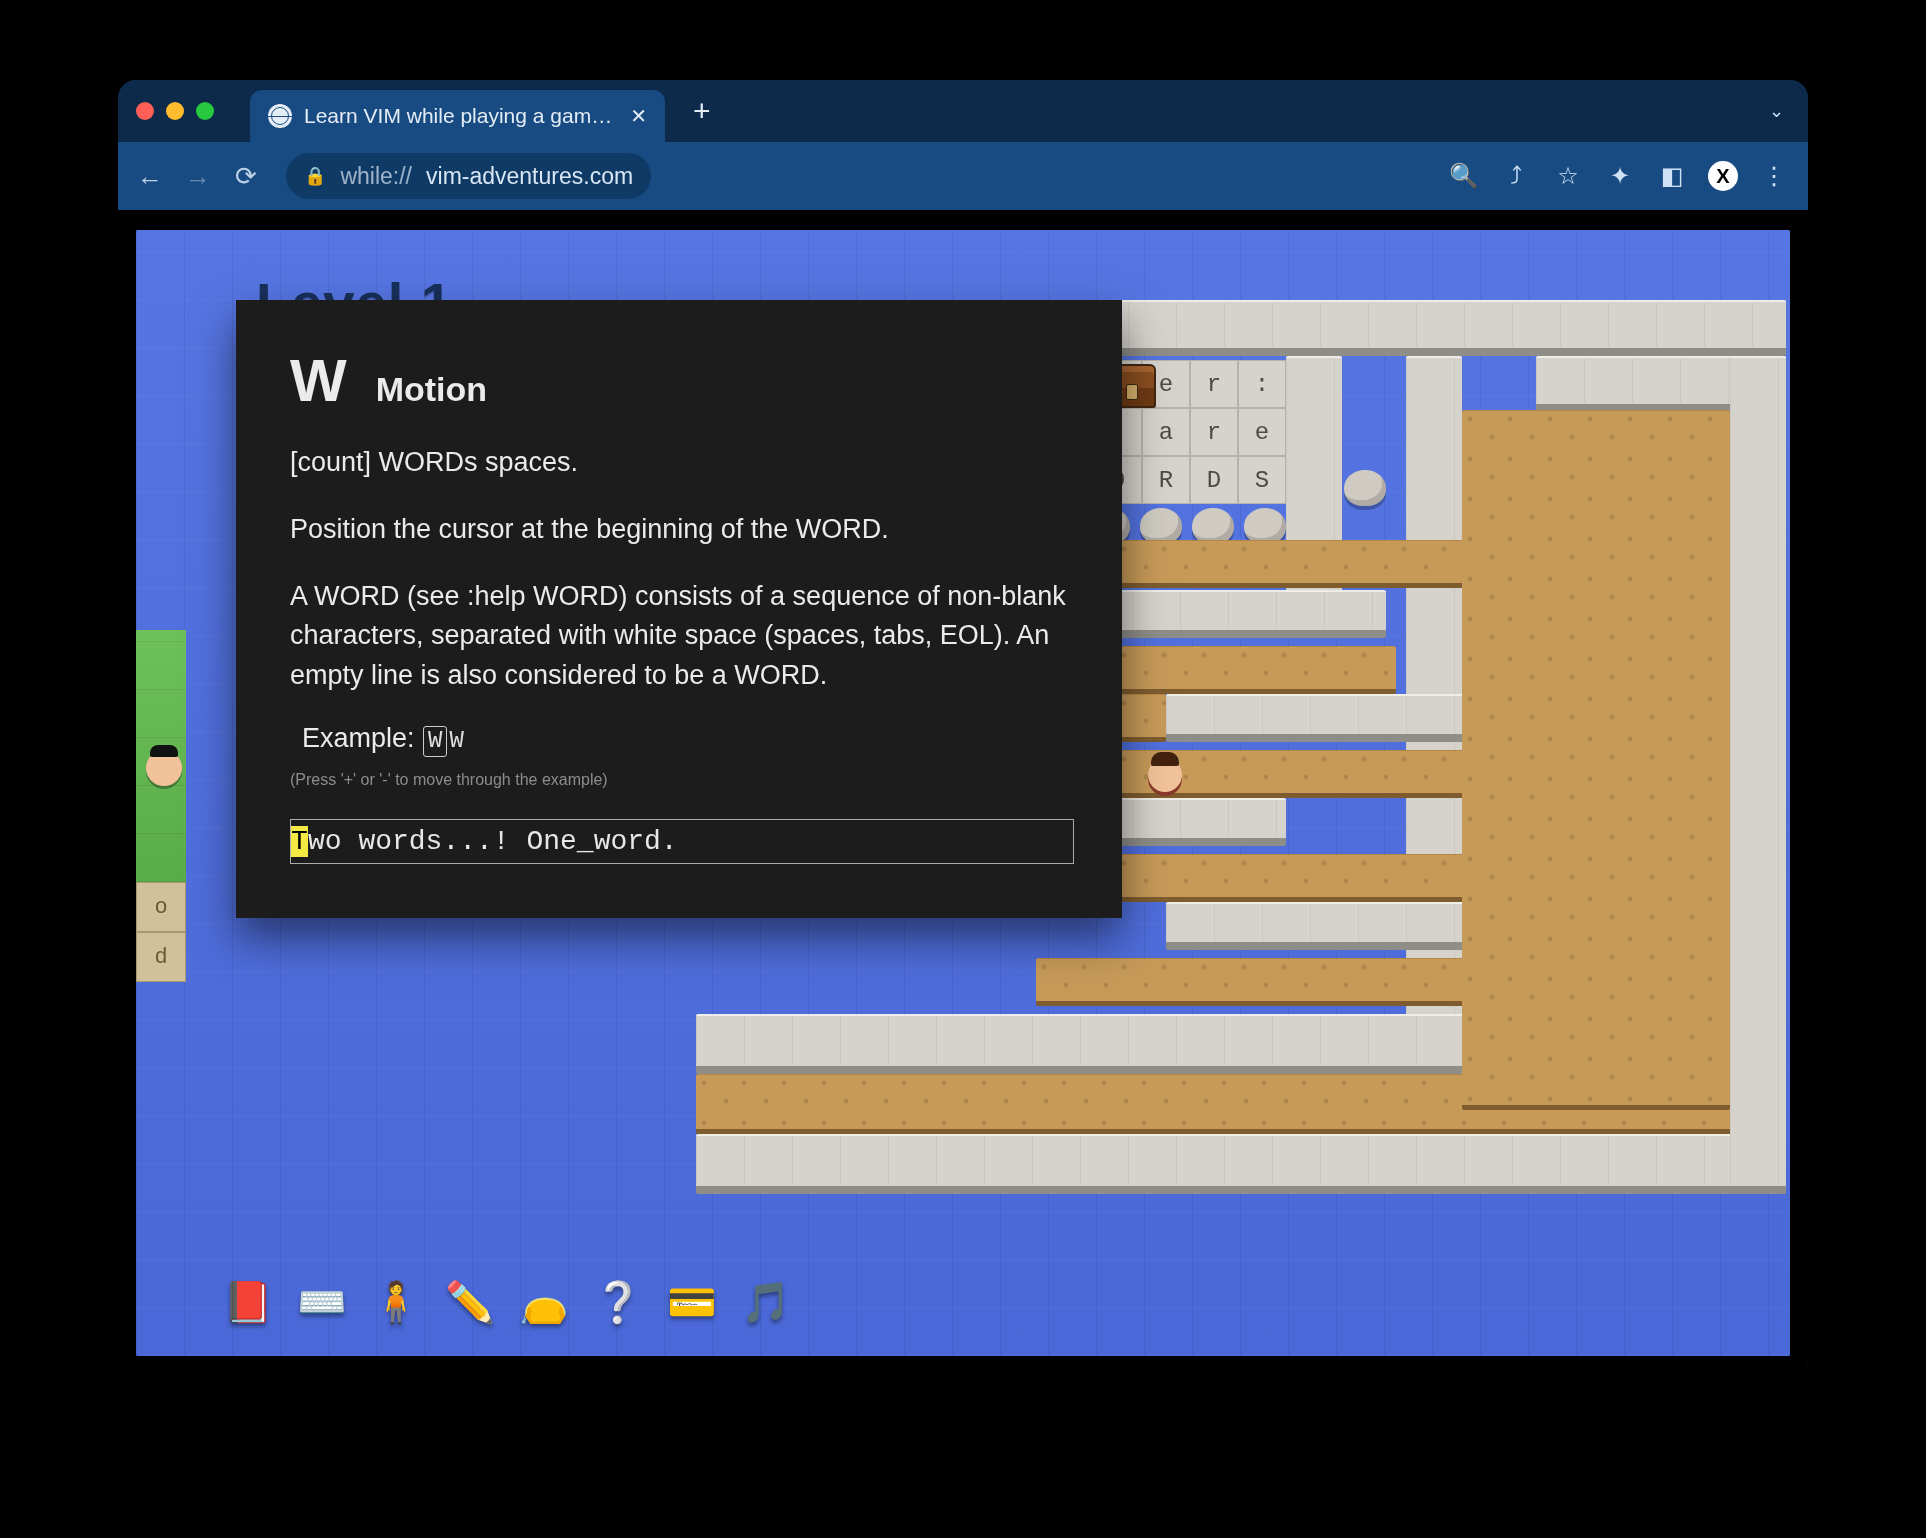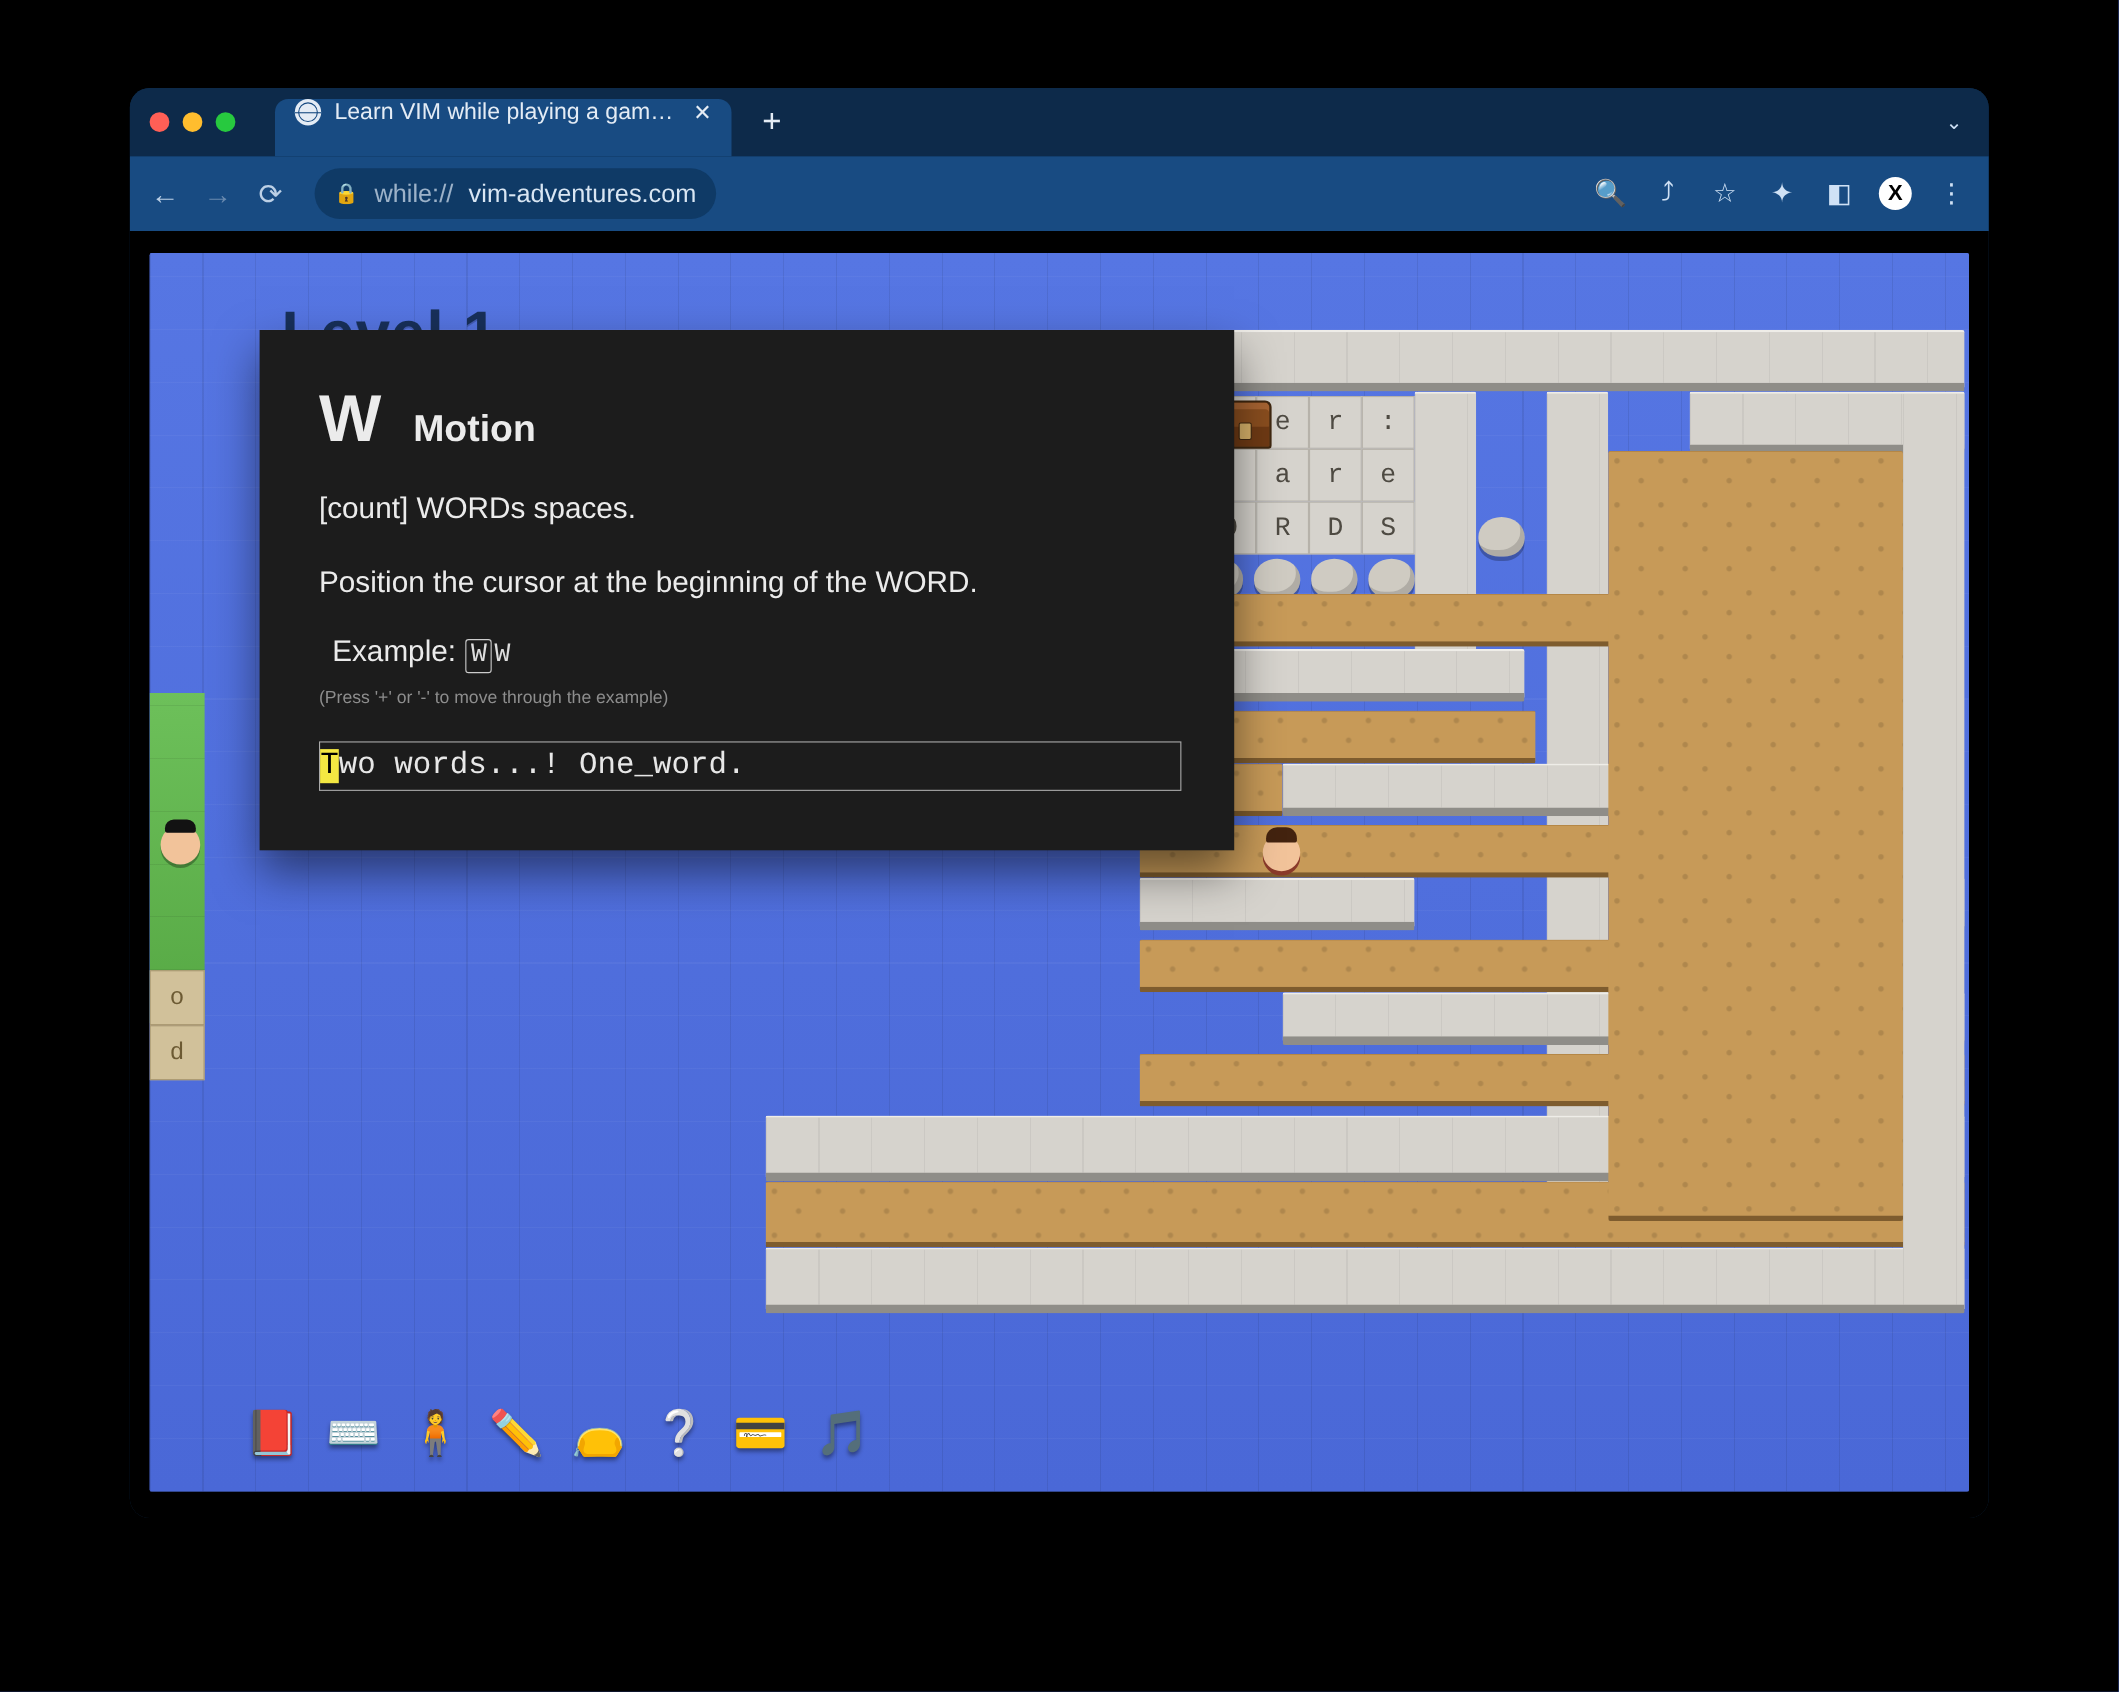--- a/index.html
+++ b/index.html
@@ -34,21 +34,21 @@
   }
   .traffic-lights { display: flex; gap: 12px; }
   .tl { width: 18px; height: 18px; border-radius: 50%; }
   .tl-red { background:#ff5f56;} .tl-yellow{background:#ffbd2e;} .tl-green{background:#27c93f;}
   .tab {
     margin-left: 36px;
     height: 52px;
     background: #184b82;
     border-radius: 12px 12px 0 0;
     display: flex;
-    align-items: flex-start;
+    align-items: center;
     padding: 0 18px;
     gap: 12px;
     color: #e4ecf5;
     font-size: 21px;
     max-width: 420px;
     align-self: flex-end;
   }
   .globe-icon {
     width: 24px; height: 24px; border-radius: 50%; background:#e4ecf5; position: relative;
   }
@@ -345,20 +345,21 @@
 
       <div class="player" style="left:1012px;top:528px"></div>
 
       <div class="panel">
         <div class="panel-head">
           <span class="panel-key">W</span>
           <span class="panel-title">Motion</span>
         </div>
         <p>[count] WORDs spaces.</p>
         <p>Position the cursor at the beginning of the WORD.</p>
+        <p>A WORD (see :help WORD) consists of a sequence of non-blank characters, separated with white space (spaces, tabs, EOL). An empty line is also considered to be a WORD.</p>
         <div class="ex-line">
           <span>Example:</span>
           <span class="ex-kbd">W</span><span class="ex-kbd" style="border:none;padding:0">W</span>
         </div>
         <div class="ex-hint">(Press '+' or '-' to move through the example)</div>
         <div class="ex-box">
           <span class="ex-cursor">T</span>
             <span>wo words...! One_word.</span>
         </div>
       </div>

